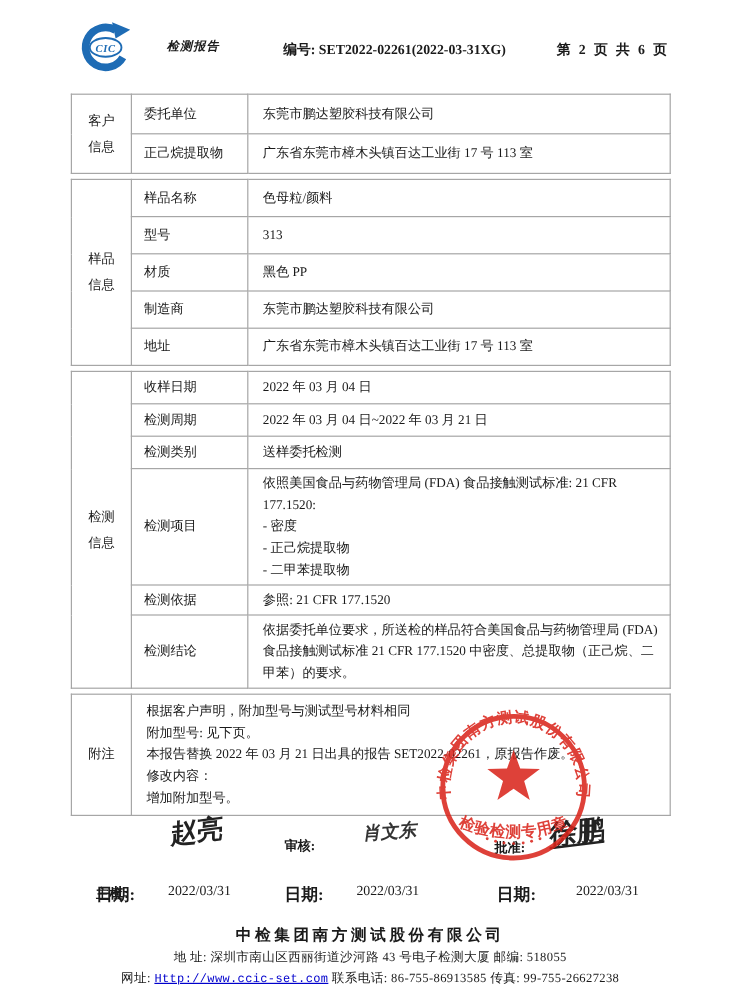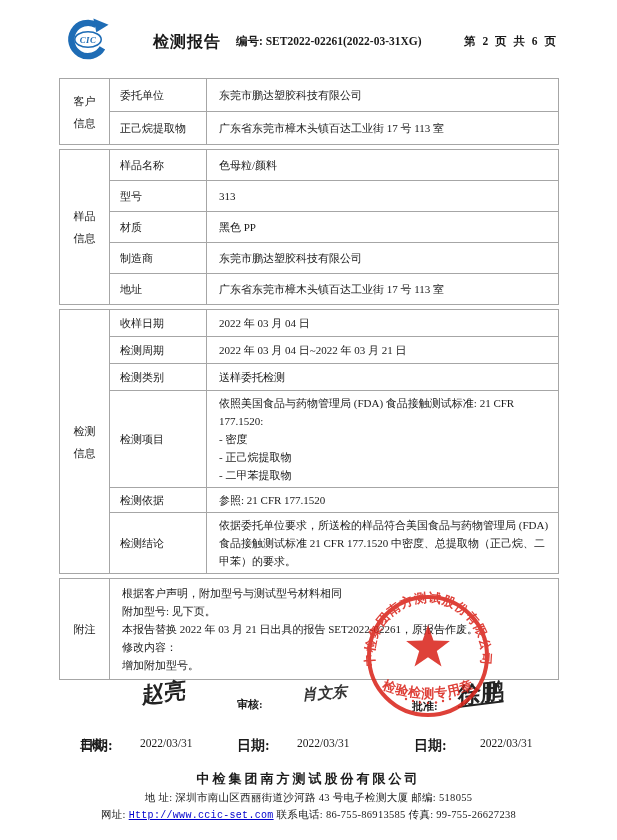--- a/index.html
+++ b/index.html
@@ -5,21 +5,21 @@
   * { margin:0; padding:0; box-sizing:border-box; }
   html,body { background:#e8e8e8; }
   .page {
     position:relative; width:617px; height:840px; margin:0 auto;
     background:#ffffff; overflow:hidden;
     font-family:"Liberation Serif","DejaVu Serif",serif;
     color:#1a1a1a;
   }
   
   .logo { position:absolute; left:64px; top:17px; }
-  .hdr-title { position:absolute; left:153px; top:32px; font-size:16px; font-weight:bold; letter-spacing:1px; }
+  .hdr-title { position:absolute; left:139px; top:32px; font-size:10px; font-weight:bold; letter-spacing:1px;font-style:italic; }
   .hdr-no { position:absolute; left:236px; top:34px; font-size:11.5px; font-weight:bold; }
   .hdr-page { position:absolute; left:464px; top:34px; font-size:11.5px; font-weight:bold; letter-spacing:2px; }
 
   
   .tables { position:absolute; left:59px; top:78px; width:499px; }
   table { border-collapse:collapse; width:499px; table-layout:fixed; }
   table + table { margin-top:4px; }
   td { border:1px solid #a6a6a6; font-size:11px; vertical-align:middle; line-height:18px; }
   .c-group { width:50px; } .c-label { width:97px; } .c-value { width:352px; }
   .c-note { width:449px; }

